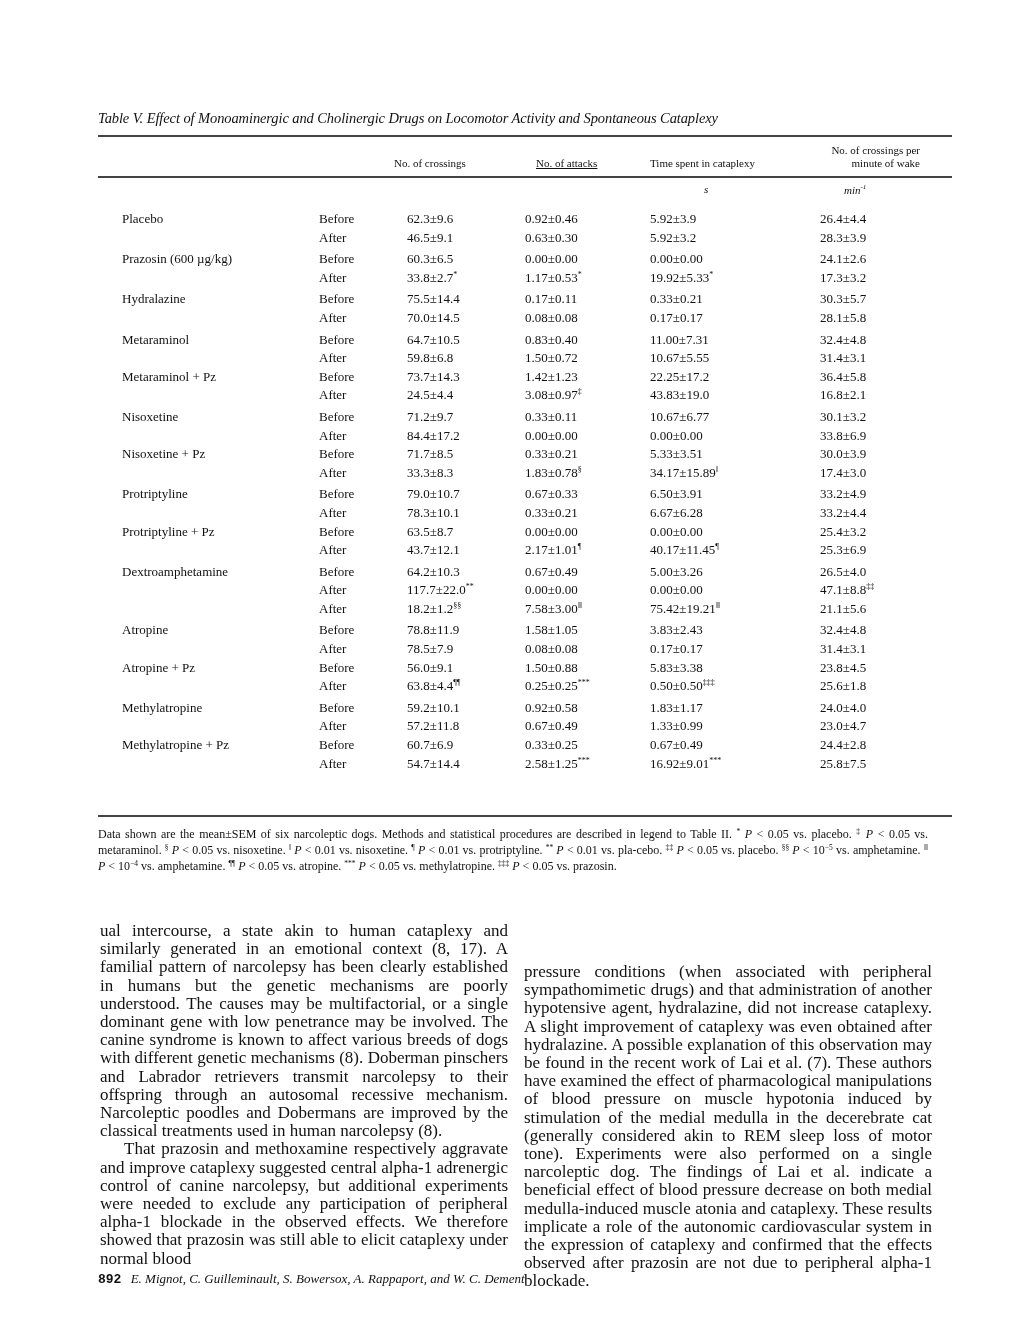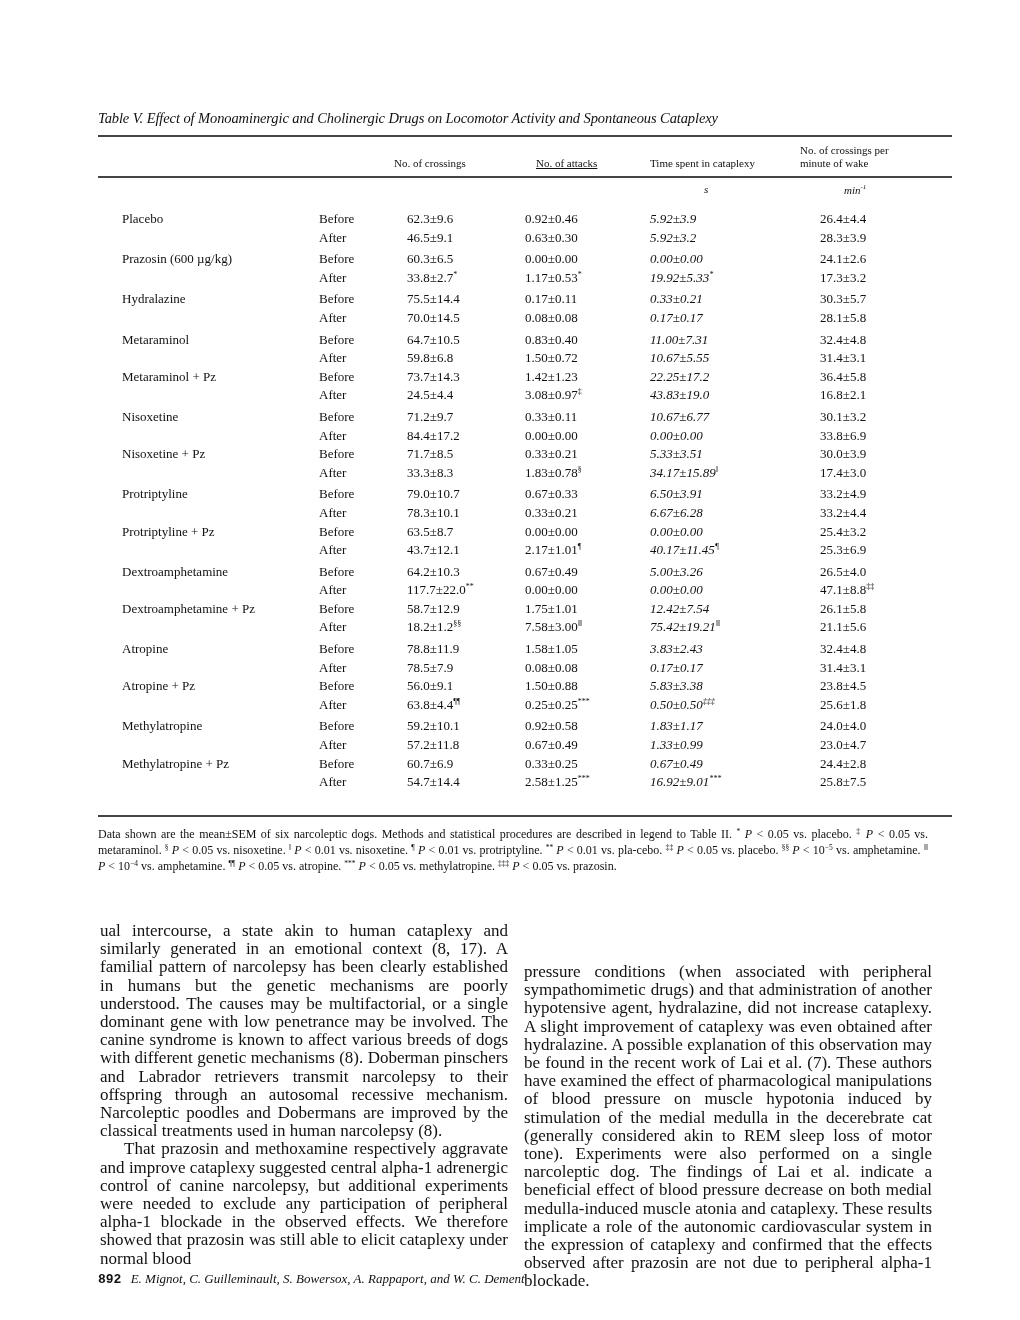--- a/index.html
+++ b/index.html
@@ -9,35 +9,35 @@
     }
     .caption {
       position: absolute; left: 98px; top: 110px;
       font-style: italic; font-size: 14.5px; letter-spacing: -0.1px; text-align: right;
     }
     .rule { position: absolute; left: 98px; width: 854px; background: #444; }
     .rule.top { top: 135px; height: 1.5px; }
     .rule.mid { top: 176px; height: 1.5px; }
     .rule.bot { top: 815px; height: 1.5px; }
     .hdr {
-      position: absolute; font-size: 11px; text-align: left; line-height: 13px;
+      position: absolute; font-size: 11px; text-align: right; line-height: 13px;
     }
     .units { position: absolute; top: 183px; font-size: 11px; font-style: italic; }
     .units sup { font-size: 7px; }
     table.data {
       position: absolute; left: 122px; top: 207px; border-collapse: collapse;
       font-size: 13px;
     }
     table.data td { padding: 0; height: 18.6px; line-height: 18.6px; white-space: nowrap; vertical-align: top; }
     table.data tr.gap td { padding-top: 3px; }
     td.c-drug { width: 197px; }
     td.c-time { width: 88px; }
     td.c-cross { width: 118px; }
     td.c-att { width: 117px; }
-    td.c-cat { width: 168px; padding-left: 8px !important; font-style: italic; }
+    td.c-cat { width: 168px; padding-left: 8px !important; }
     td.c-wake { width: 110px; padding-left: 2px !important; }
     sup.fn { font-size: 8px; vertical-align: 5px; line-height: 0; }
     .footnote {
       position: absolute; left: 98px; top: 826px; width: 830px;
       font-size: 12px; line-height: 16.2px; text-align: justify;
     }
     .footnote i { font-style: italic; }
     .footnote sup { font-size: 7.5px; vertical-align: 4px; line-height: 0; }
     .col {
       position: absolute; top: 922px; width: 408px;
@@ -228,28 +228,20 @@
       </tr>
       <tr>
         <td class="c-drug"><span></span></td>
         <td class="c-time"><span>After</span></td>
         <td class="c-cross"><span>117.7±22.0</span><sup class="fn">**</sup></td>
         <td class="c-att"><span>0.00±0.00</span></td>
         <td class="c-cat"><span>0.00±0.00</span></td>
         <td class="c-wake"><span>47.1±8.8</span><sup class="fn">‡‡</sup></td>
       </tr>
       <tr>
-        <td class="c-drug"><span>Dextroamphetamine + Pz</span></td>
-        <td class="c-time"><span>Before</span></td>
-        <td class="c-cross"><span>58.7±12.9</span></td>
-        <td class="c-att"><span>1.75±1.01</span></td>
-        <td class="c-cat"><span>12.42±7.54</span></td>
-        <td class="c-wake"><span>26.1±5.8</span></td>
-      </tr>
-      <tr>
         <td class="c-drug"><span></span></td>
         <td class="c-time"><span>After</span></td>
         <td class="c-cross"><span>18.2±1.2</span><sup class="fn">§§</sup></td>
         <td class="c-att"><span>7.58±3.00</span><sup class="fn">‖‖</sup></td>
         <td class="c-cat"><span>75.42±19.21</span><sup class="fn">‖‖</sup></td>
         <td class="c-wake"><span>21.1±5.6</span></td>
       </tr>
       <tr class="gap">
         <td class="c-drug"><span>Atropine</span></td>
         <td class="c-time"><span>Before</span></td>

